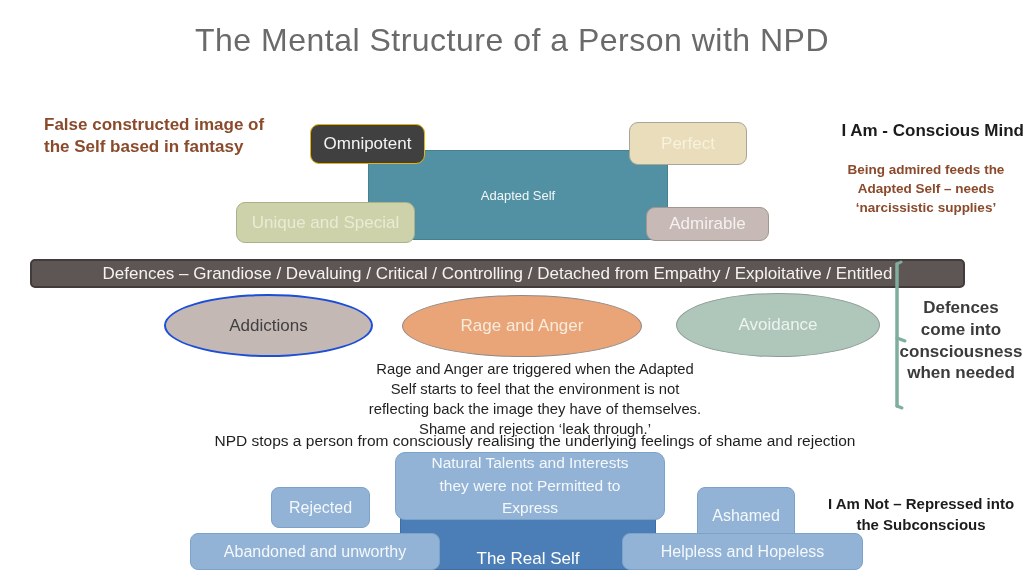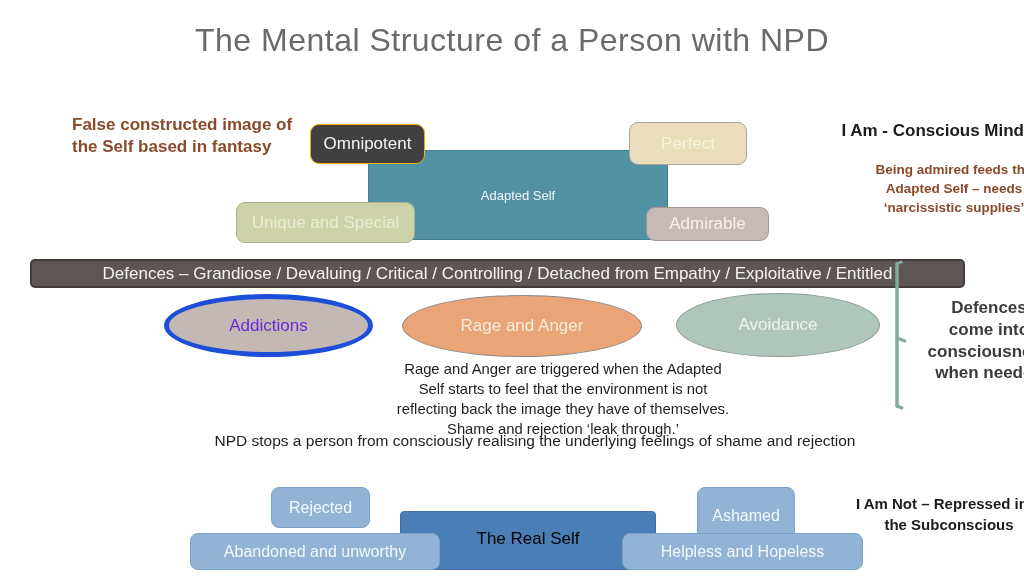--- a/index.html
+++ b/index.html
@@ -2,21 +2,21 @@
 <html><head>
 <meta charset="utf-8">
 <style>
   html,body{margin:0;padding:0;background:#ffffff;}
   #slide{
     position:relative;width:1024px;height:576px;background:#ffffff;overflow:hidden;
     font-family:"Liberation Sans","DejaVu Sans",sans-serif;
   }
   .abs{position:absolute;box-sizing:border-box;}
   .center-text{display:flex;align-items:center;justify-content:center;text-align:center;}
-  .pre{white-space:pre-line;margin-left:28px;}
+  .pre{white-space:pre-line;}
 
   
   .title{left:0;top:22px;width:1024px;text-align:center;font-size:32px;font-weight:400;
     color:#6a6a6a;letter-spacing:0.5px;}
 
   
   .false-note{left:44px;top:114px;width:240px;font-size:17px;line-height:1.28;
     color:#8a4a2b;font-weight:600;}
 
   
@@ -38,44 +38,44 @@
   .admired-note{left:836px;top:161px;width:180px;text-align:center;font-size:13.5px;
     line-height:1.4;color:#8a4a2b;font-weight:600;}
 
   
   .defbar{left:30px;top:259px;width:935px;height:29px;background:#5e5654;
     border:2px solid #413b39;border-radius:5px;color:#f5f3f2;font-size:17px;z-index:3;}
 
   
   .ellipse{border-radius:50%;font-size:17px;z-index:2;}
   .addictions{left:164px;top:294px;width:209px;height:63px;background:#c4b8b4;
-    border:5px solid #1d4ed8;color:#6d28d9;}
+    border:2px solid #1d4ed8;color:#404040;}
   .rage{left:402px;top:295px;width:240px;height:62px;background:#e9a478;
     border:1px solid #8f8a87;color:#f7ecdc;}
   .avoidance{left:676px;top:293px;width:204px;height:64px;background:#afc7bb;
     border:1px solid #8d9b94;color:#eef3ef;}
 
   
   .brace{left:888px;top:260px;width:22px;height:150px;z-index:4;}
 
   
   .defences-note{left:898px;top:297px;width:126px;text-align:center;font-size:17px;
     font-weight:bold;line-height:1.28;color:#3b3b3b;}
 
   
   .rage-note{left:345px;top:359px;width:380px;text-align:center;font-size:14.8px;
     line-height:1.36;color:#1f1f1f;}
   .npd-note{left:35px;top:432px;width:1000px;text-align:center;font-size:15.5px;
     color:#1f1f1f;}
 
   
   .realself{left:400px;top:511px;width:256px;height:59px;background:#4b7db7;
-    border:1px solid #3f6ea6;border-radius:4px;color:#000000;z-index:1;
+    border:1px solid #3f6ea6;border-radius:4px;color:#ffffff;z-index:1;
     display:flex;justify-content:center;align-items:flex-end;font-size:17px;
-    padding-bottom:20px;}
+    }
   .talents{left:395px;top:452px;width:270px;height:68px;background:#92b3d6;
     border:1px solid #7ba2c9;border-radius:10px;color:#f4f8fb;font-size:15.5px;
     line-height:1.45;z-index:2;}
   .feelbox{background:#92b3d6;border:1px solid #7ba2c9;border-radius:8px;
     color:#f4f8fb;font-size:16px;z-index:2;}
   .rejected{left:271px;top:487px;width:99px;height:41px;}
   .ashamed{left:697px;top:487px;width:98px;height:57px;}
   .abandoned{left:190px;top:533px;width:250px;height:37px;}
   .helpless{left:622px;top:533px;width:241px;height:37px;}
 
@@ -127,20 +127,23 @@
   <div class="abs defences-note pre">Defences
 come into
 consciousness
 when needed</div>
 
   <div class="abs npd-note">NPD stops a person from consciously realising the underlying feelings of shame and rejection</div>
 
   <div class="abs realself">
     <span>The Real Self</span>
   </div>
+  <div class="abs talents center-text pre">Natural Talents and Interests
+they were not Permitted to
+Express</div>
 
   <div class="abs feelbox rejected center-text">Rejected</div>
   <div class="abs feelbox ashamed center-text">Ashamed</div>
   <div class="abs feelbox abandoned center-text">Abandoned and unworthy</div>
   <div class="abs feelbox helpless center-text">Helpless and Hopeless</div>
 
   <div class="abs repressed-heading pre">I Am Not – Repressed into
 the Subconscious</div>
 
 </div>

